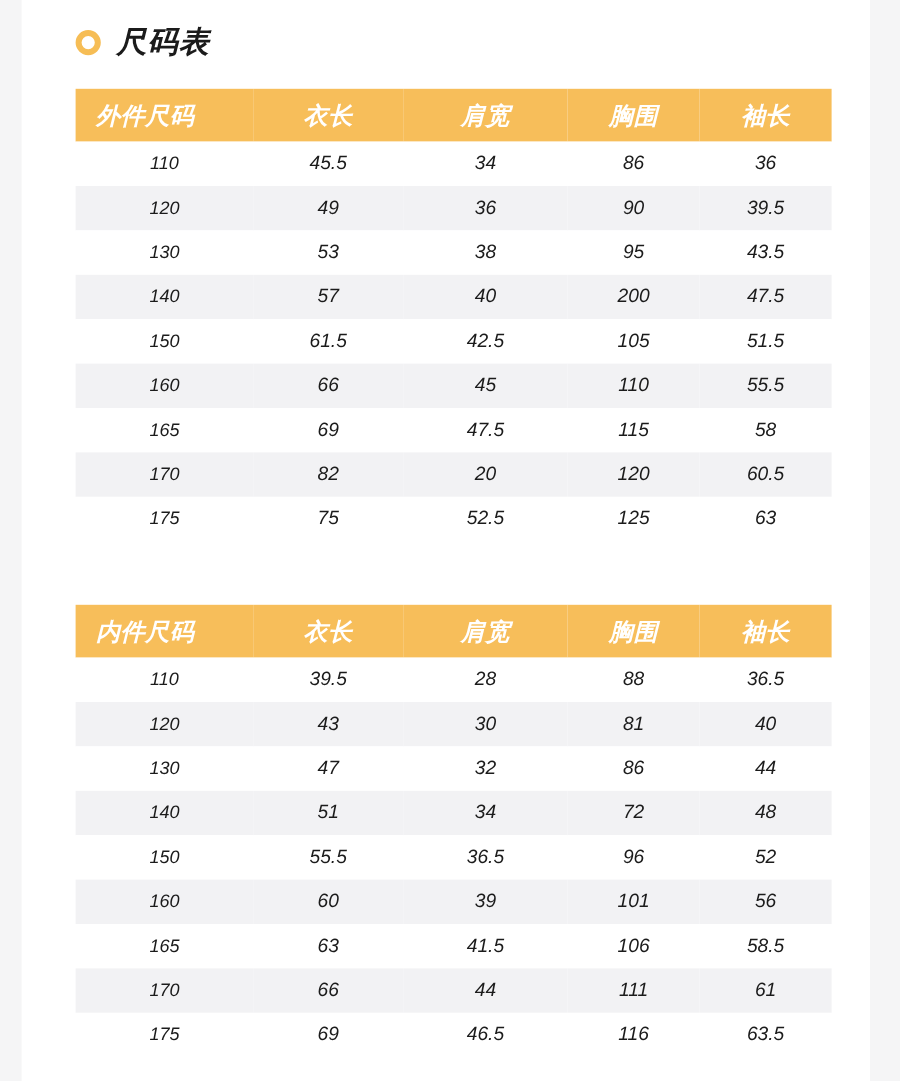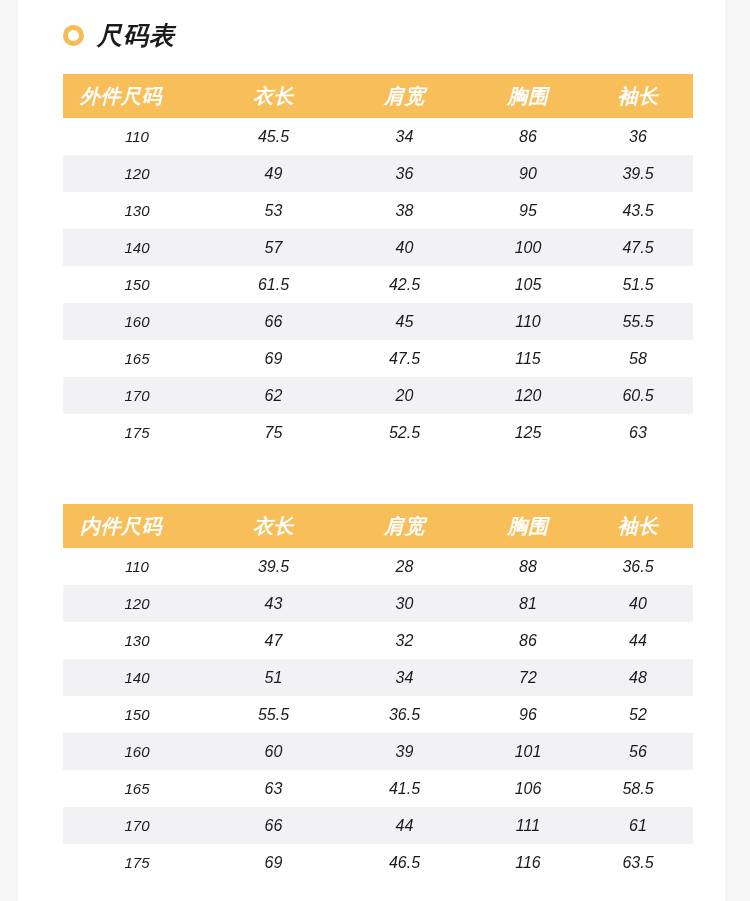--- a/index.html
+++ b/index.html
@@ -151,21 +151,21 @@
         <td class="c0">130</td>
         <td>53</td>
         <td>38</td>
         <td>95</td>
         <td>43.5</td>
       </tr>
       <tr>
         <td class="c0">140</td>
         <td>57</td>
         <td>40</td>
-        <td>100</td>
+        <td>200</td>
         <td>47.5</td>
       </tr>
       <tr>
         <td class="c0">150</td>
         <td>61.5</td>
         <td>42.5</td>
         <td>105</td>
         <td>51.5</td>
       </tr>
       <tr>
@@ -177,21 +177,21 @@
       </tr>
       <tr>
         <td class="c0">165</td>
         <td>69</td>
         <td>47.5</td>
         <td>115</td>
         <td>58</td>
       </tr>
       <tr>
         <td class="c0">170</td>
-        <td>62</td>
+        <td>82</td>
         <td>20</td>
         <td>120</td>
         <td>60.5</td>
       </tr>
       <tr>
         <td class="c0">175</td>
         <td>75</td>
         <td>52.5</td>
         <td>125</td>
         <td>63</td>

